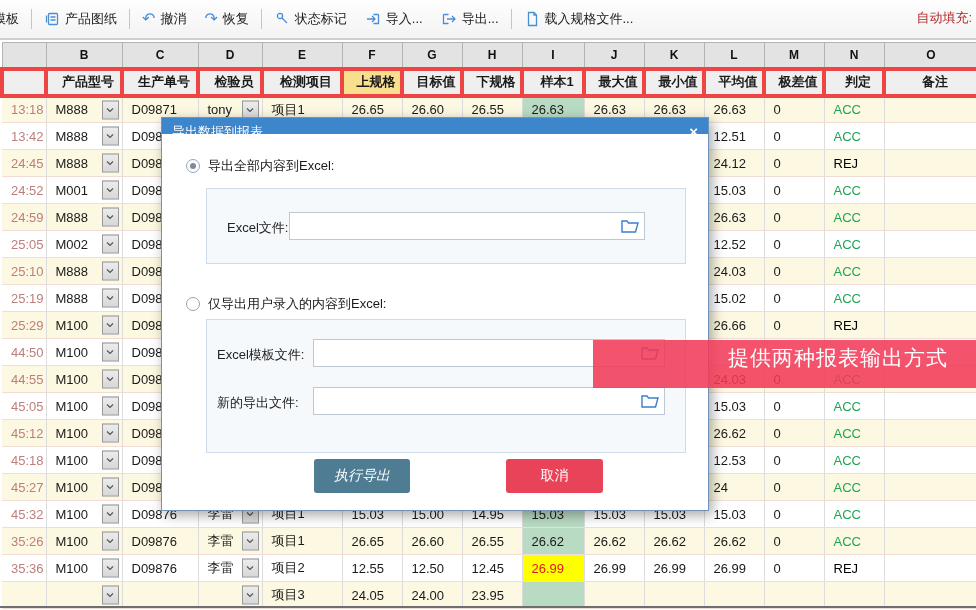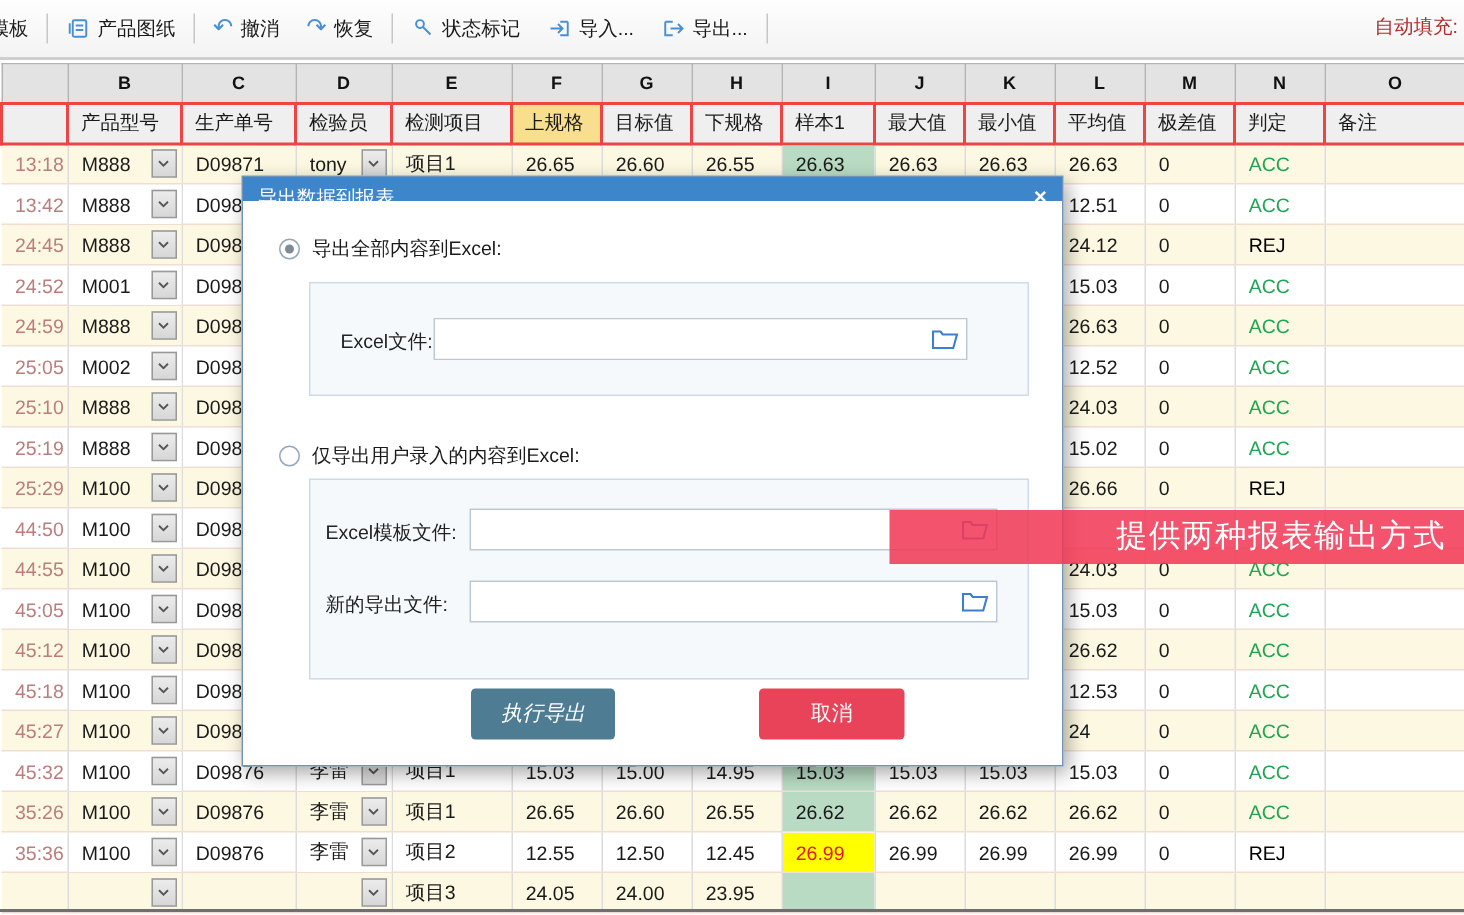--- a/index.html
+++ b/index.html
@@ -15,21 +15,21 @@
   .tbtn .uicon { color:#4a8fd4; font-size:16px; line-height:16px; }
   .tsep { width:1px; height:20px; background:#c6c6c6; margin:0 3px; }
   .clip-first { margin-left:-16px; }
   .autofill { position:absolute; right:4px; top:9px; color:#b22a2a; font-size:13px;text-align:right; }
 
   
   .grid { position:absolute; left:0; top:42px; width:976px; z-index:1; }
   table { border-collapse:collapse; table-layout:fixed; width:976px; }
   td,th { overflow:hidden; white-space:nowrap; font-size:13px; }
   tr.letters th { height:26px; background:#e3e3e3; border:1px solid #b3b3b3; font-size:12px; font-weight:bold; color:#111; }
-  tr.names th { height:27px; background:#efefef; border:2px solid #ef4444; font-weight:normal; text-align:left; padding-left:8px; }
+  tr.names th { height:27px; background:#efefef; border:4px solid #ef4444; font-weight:bold; text-align:center; padding-left:8px; }
   tr.names th.usl { background:#f8df8d; }
   tr.data td { height:27px; border-right:1px solid #dcdcdc; border-bottom:1px solid #f0ddd6; padding-left:9px; }
   tr.data:nth-child(odd) td { background:#fcf8e1; }
   tr.data:nth-child(even) td { background:#ffffff; }
   td.c-time { color:#bd7d7d; text-align:right; padding-right:3px; padding-left:0; }
   td.sample { background:#b9dbc3 !important; }
   td.sample.alert { background:#ffff00 !important; color:#e01b1b; }
   td.verdict-acc { color:#1ea653; }
   td.verdict-rej { color:#000000; }
   td.has-dd { position:relative; padding-right:22px; }
@@ -51,23 +51,23 @@
   .panel { position:absolute; left:44px; width:480px; background:#f6f9fc; border:1px solid #cddcea; }
   .panel .flabel { position:absolute; font-size:13px; color:#222; }
   .fld { position:absolute; height:28px; background:#fff; border:1px solid #bcc8d4; }
   .fld .folder { position:absolute; right:5px; top:5px; width:18px; height:16px; cursor:pointer; }
   .dlg-btn { position:absolute; top:341px; height:34px; border:none; border-radius:3px;
              color:#fff; font-size:14px; font-family:inherit; cursor:pointer; }
   .btn-export { left:152px; width:96px; background:#4d7c93;font-style:italic; }
   .btn-cancel { left:303px; width:97px; background:#e94359;margin-left:41px; }
 
   
-  .banner { position:absolute; left:593px; top:340px; width:383px; height:36px; z-index:20;
+  .banner { position:absolute; left:593px; top:340px; width:383px; height:48px; z-index:20;
             background:rgba(241,58,86,0.87); color:#fff; font-size:21px; line-height:36px;
-            text-align:right; padding-right:12px; letter-spacing:1px; }
+            text-align:right; padding-right:28px; letter-spacing:1px; }
 </style>
 </head>
 <body>
 
 <div class="toolbar">
   <div class="tbtn clip-first">
     <span>模板</span>
   </div>
   <div class="tsep"></div>
   <div class="tbtn">
@@ -102,20 +102,27 @@
     <span>导入...</span>
   </div>
   <div class="tbtn">
     <svg class="uicon" width="16" height="16" viewBox="0 0 16 16" fill="none" stroke="#4a8fd4" stroke-width="1.3">
         <path d="M2.5 3.5 v9 h5 m0 -9 h-5"></path>
         <path d="M6 8 h8 M11 5 l3 3 -3 3"></path>
       </svg>
     <span>导出...</span>
   </div>
   <div class="tsep"></div>
+  <div class="tbtn">
+    <svg class="uicon" width="16" height="16" viewBox="0 0 16 16" fill="none" stroke="#4a8fd4" stroke-width="1.3">
+        <path d="M4.5 1.5 h5.5 l2.5 2.5 v10.5 h-8 z"></path>
+        <path d="M10 1.5 v2.5 h2.5"></path>
+      </svg>
+    <span>载入规格文件...</span>
+  </div>
   <span class="autofill">自动填充:</span>
 </div>
 
 <div class="grid">
   <table>
     <colgroup id="cols">
         <col style="width:44px">
         <col style="width:76px">
         <col style="width:76px">
         <col style="width:64px">

